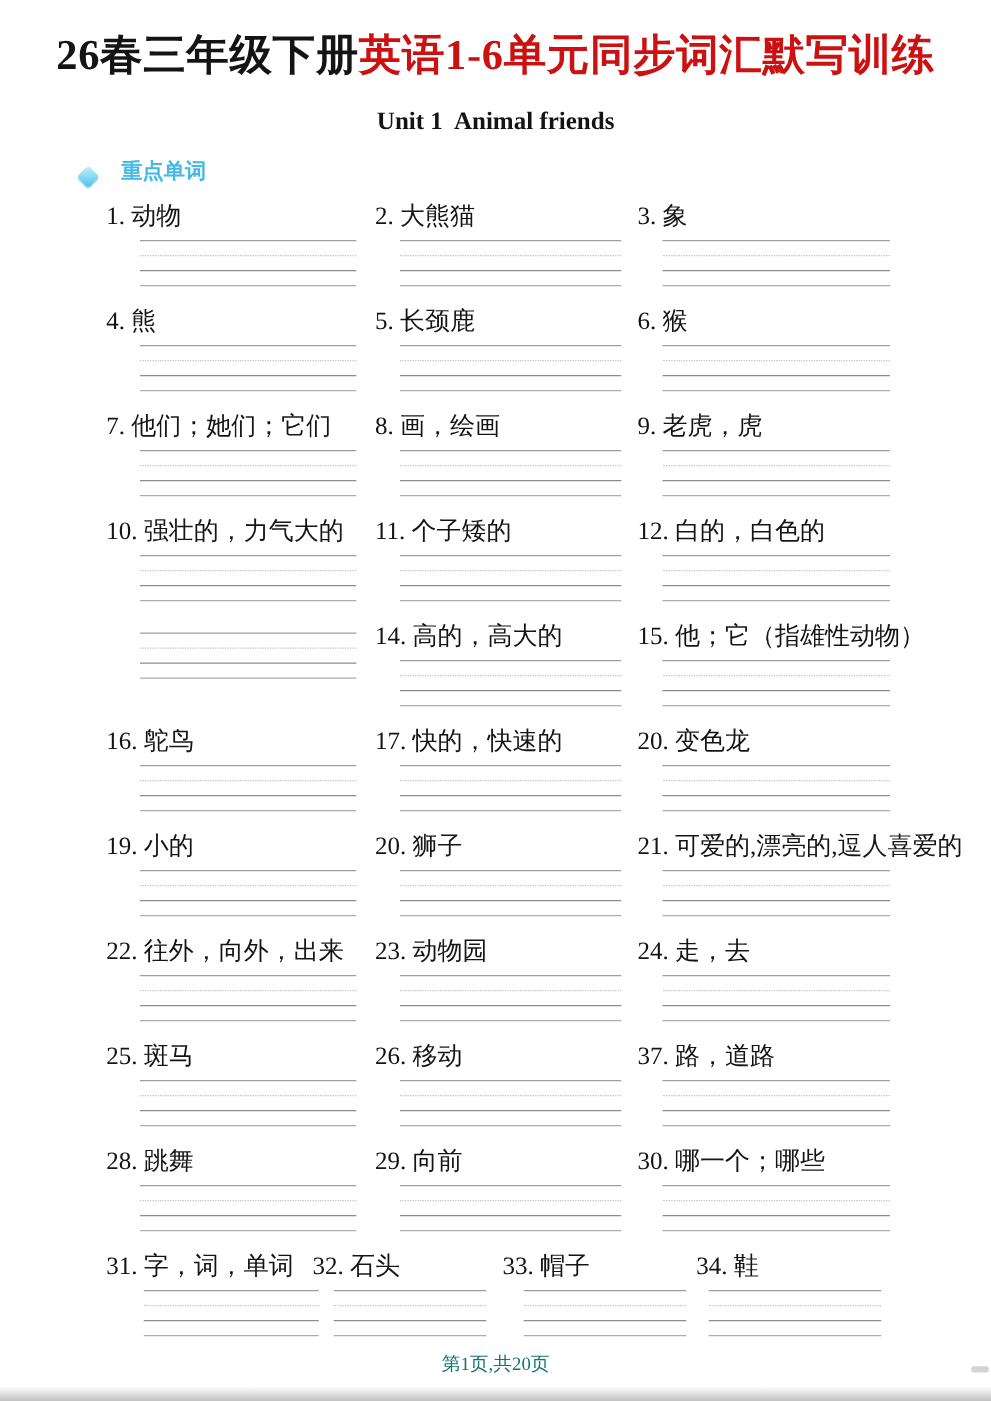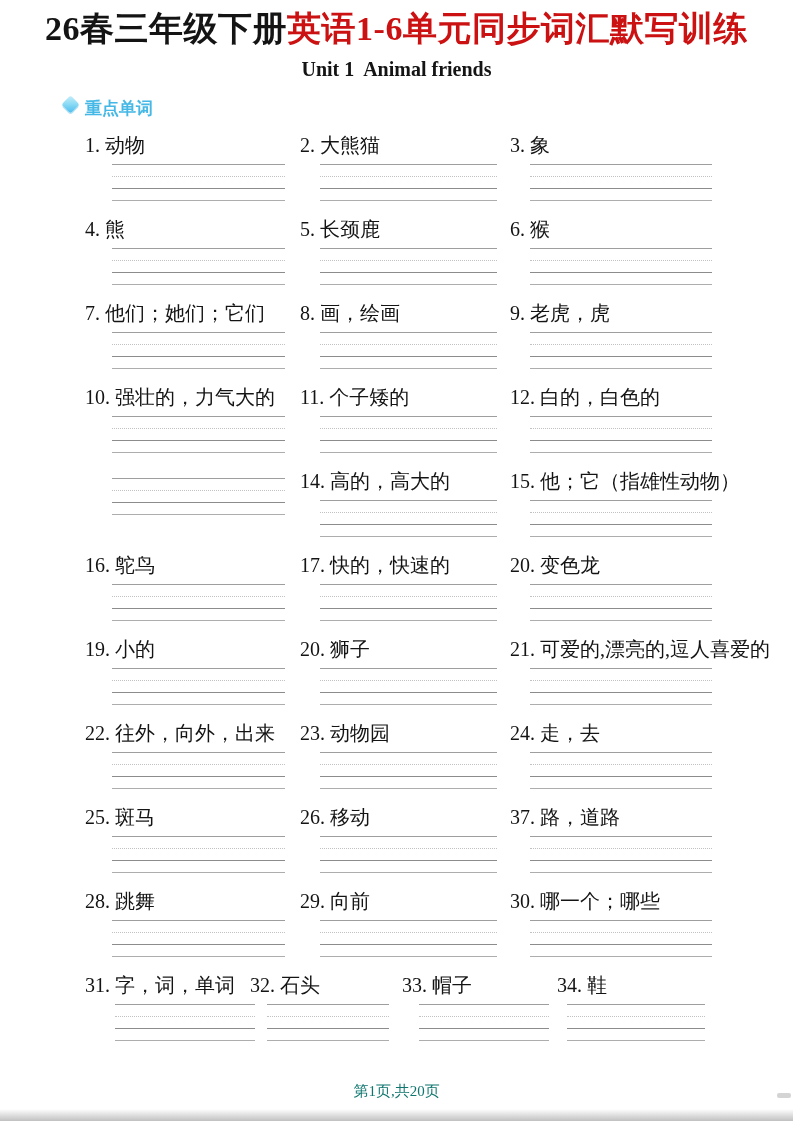--- a/index.html
+++ b/index.html
@@ -1,30 +1,30 @@
 <!DOCTYPE html>
 <html><head>
 <meta charset="utf-8">
 <style>
   html,body { margin:0; padding:0; }
   body {
     width:793px; height:1121px; background:#ffffff; position:relative;
     font-family:"Liberation Serif", serif; color:#141414; overflow:hidden;
   }
   .title {
-    margin:0; padding-top:6px; text-align:center;
+    margin:0; padding-top:22px; text-align:center;
     font-size:34px; font-weight:900; white-space:nowrap; letter-spacing:0.5px;
     line-height:46px;
   }
   .unit {
-    margin:4px 0 0; text-align:center; font-size:20px; font-weight:bold;
+    margin:16px 0 0; text-align:center; font-size:20px; font-weight:bold;
     white-space:pre; line-height:26px;
   }
   .section {
-    margin:16px 0 0 64px; display:flex; align-items:flex-start; gap:8px;
+    margin:16px 0 0 64px; display:flex; align-items:flex-end; gap:20px;
     font-weight:bold; font-size:17px; font-family:"Liberation Sans", sans-serif;
     line-height:22px;
   }
   .diamond {
     width:13px; height:13px; border-radius:3px;
     transform:rotate(45deg);
     background:linear-gradient(135deg,#c9eefb 0%,#8edcf5 45%,#49bbed 100%);
     box-shadow:1px 1px 0 rgba(120,200,235,.55);
     flex:0 0 auto;
   }

